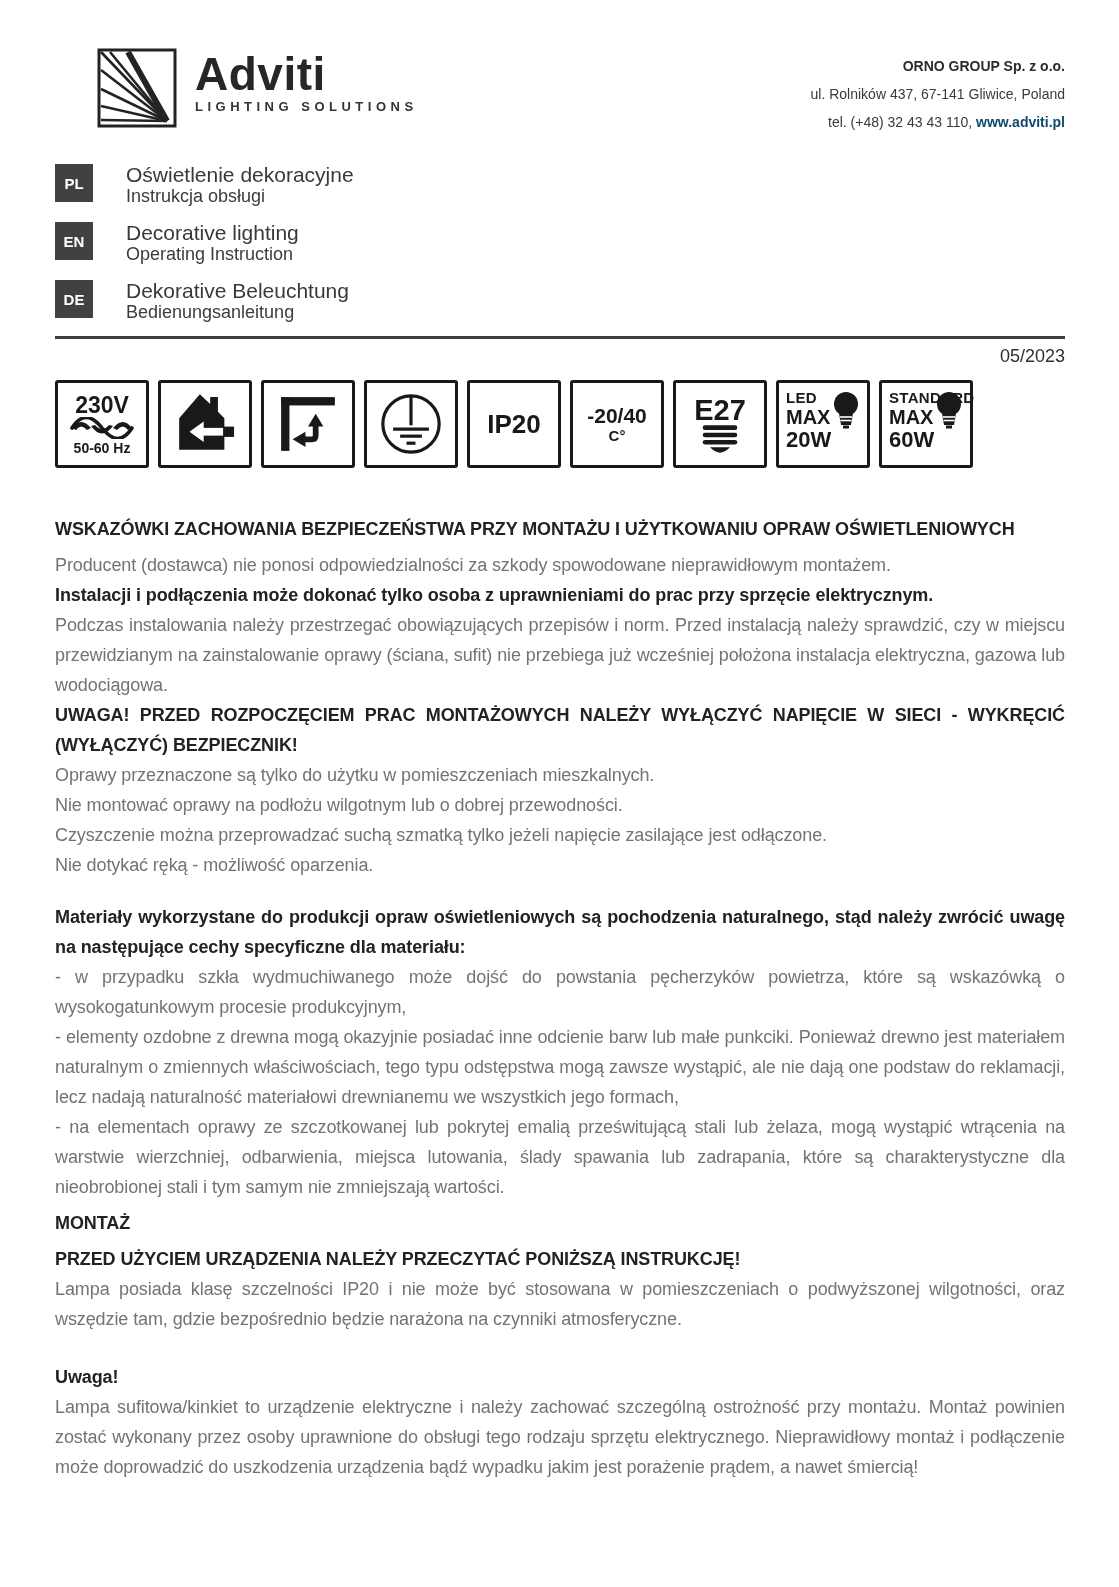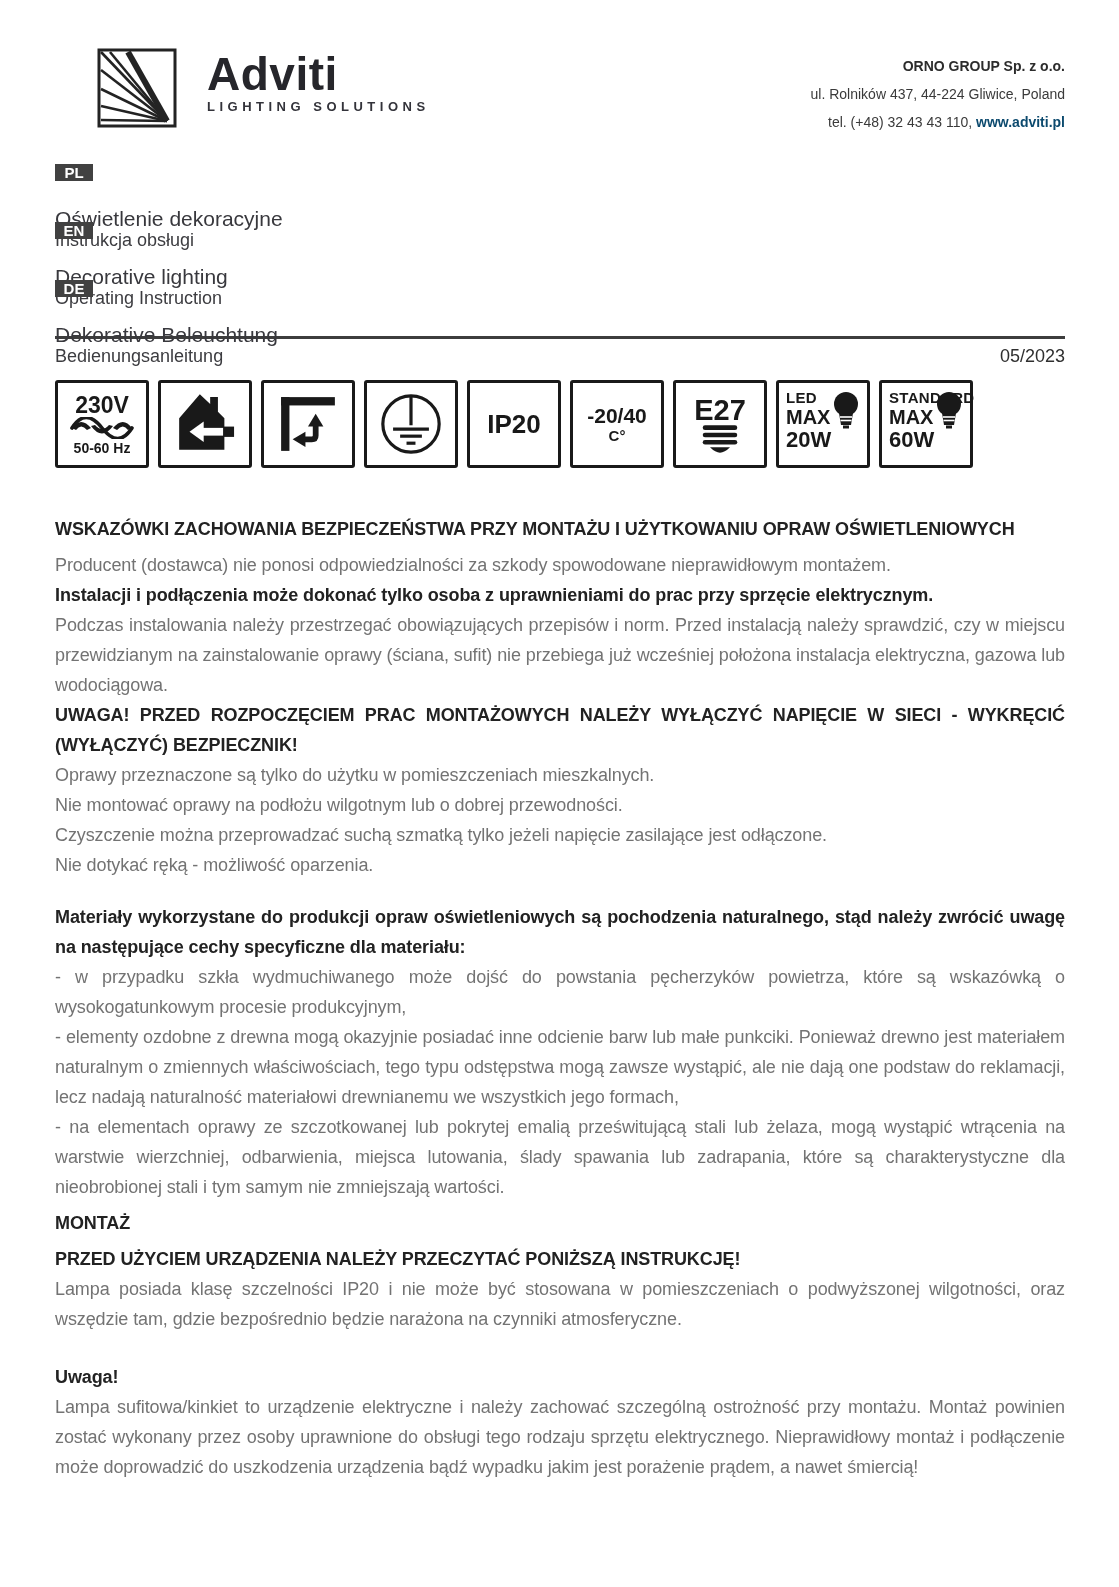--- a/index.html
+++ b/index.html
@@ -11,37 +11,37 @@
   }
   .page {
     position: relative;
     width: 1119px; height: 1587px;
     background: #ffffff;
     padding: 48px 54px 0 55px;
     overflow: hidden;
   }
   
   .top-row { display: flex; justify-content: space-between; align-items: flex-start; }
-  .brand-block { display: flex; align-items: flex-start; gap: 30px; padding-left: 42px; }
+  .brand-block { display: flex; align-items: flex-start; gap: 18px; padding-left: 42px; }
   .logo-mark svg { display: block; }
   .brand-text { padding-top: 2px; }
   .brand-name {
     font-size: 46px; font-weight: 700; color: #26262b;
     line-height: 48px; letter-spacing: 0.5px;
   }
   .brand-tagline {
     font-size: 13px; font-weight: 700; color: #33333a;
     letter-spacing: 4.5px; margin-top: 1px;
   }
   .company-block { text-align: right; font-size: 14px; line-height: 28px; color: #3a3a3a; padding-top: 4px; }
   .company-name { font-weight: 700; color: #2c2c2c; }
   .company-website { font-weight: 700; color: #0c4a6e; }
   
   .lang-list { margin-top: 26px; }
-  .lang-row { display: flex; align-items: flex-start; gap: 25px; margin-bottom: 14px; height: 44px; flex-direction: column; }
+  .lang-row { display: flex; align-items: flex-start; gap: 33px; margin-bottom: 14px; height: 44px; }
   .lang-badge {
     width: 38px; height: 38px; background: #414141; color: #ffffff;
     font-size: 15px; font-weight: 700;
     display: flex; align-items: center; justify-content: center;
     margin-top: 2px;
   }
   .lang-title { font-size: 21px; color: #38383d; line-height: 25px; }
   .lang-subtitle { font-size: 18px; color: #3c3c40; line-height: 19px; }
   
   .divider { margin-top: 8px; border-top: 3px solid #3d3d3d; }
@@ -99,21 +99,21 @@
           <line x1="70" y1="73" x2="31" y2="4" stroke="#232323" stroke-width="6"></line>
         </svg>
       </div>
       <div class="brand-text">
         <div class="brand-name">Adviti</div>
         <div class="brand-tagline">LIGHTING SOLUTIONS</div>
       </div>
     </div>
     <div class="company-block">
       <div class="company-name">ORNO GROUP Sp. z o.o.</div>
-      <div class="company-address">ul. Rolników 437, 44-224 Gliwice, Poland</div>
+      <div class="company-address">ul. Rolników 437, 67-141 Gliwice, Poland</div>
       <div class="company-contact"><span>tel. (+48) 32 43 43 110, </span><span class="company-website">www.adviti.pl</span></div>
     </div>
   </div>
 
   <div class="lang-list">
     <div class="lang-row">
       <div class="lang-badge">PL</div>
       <div>
         <div class="lang-title">Oświetlenie dekoracyjne</div>
         <div class="lang-subtitle">Instrukcja obsługi</div>

